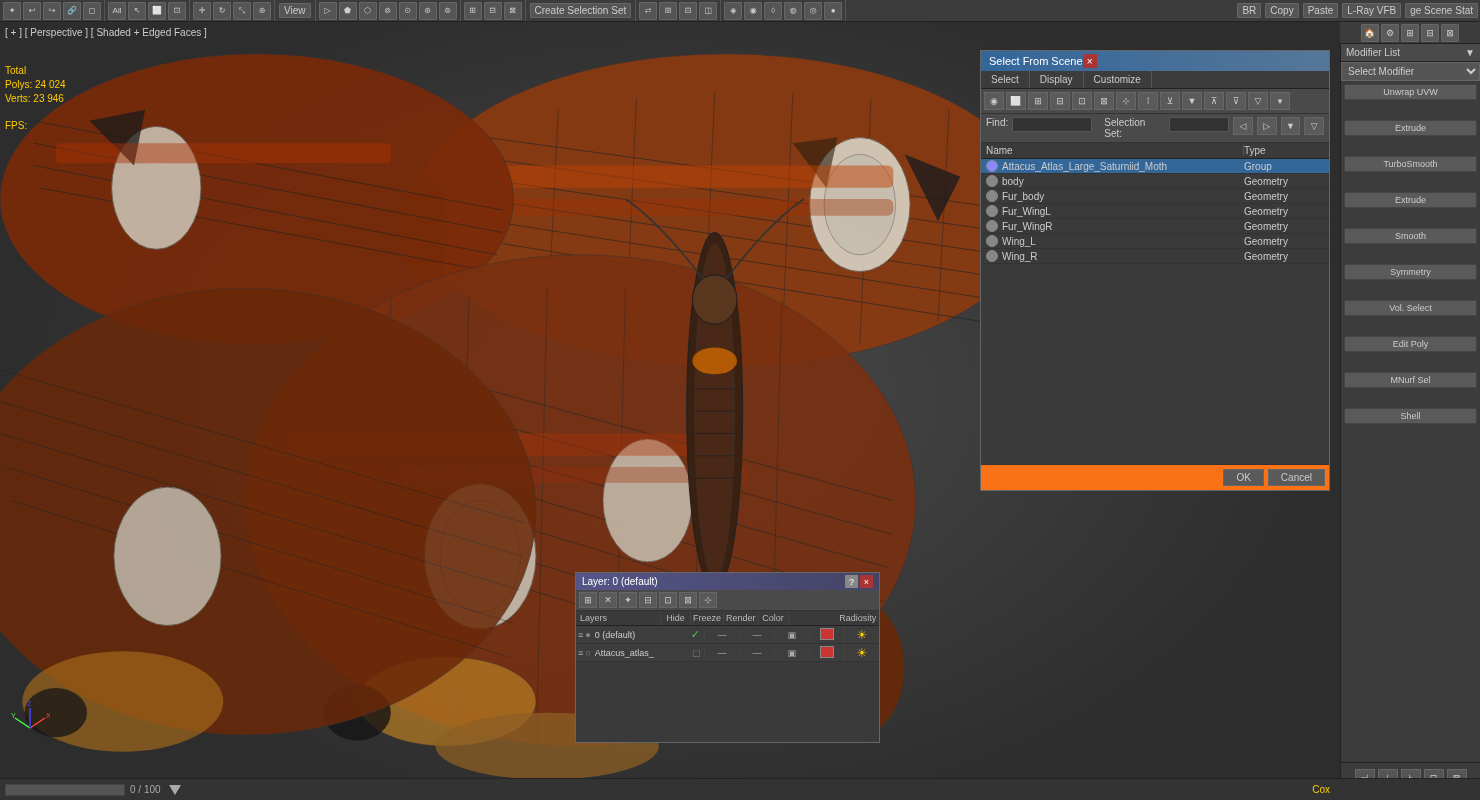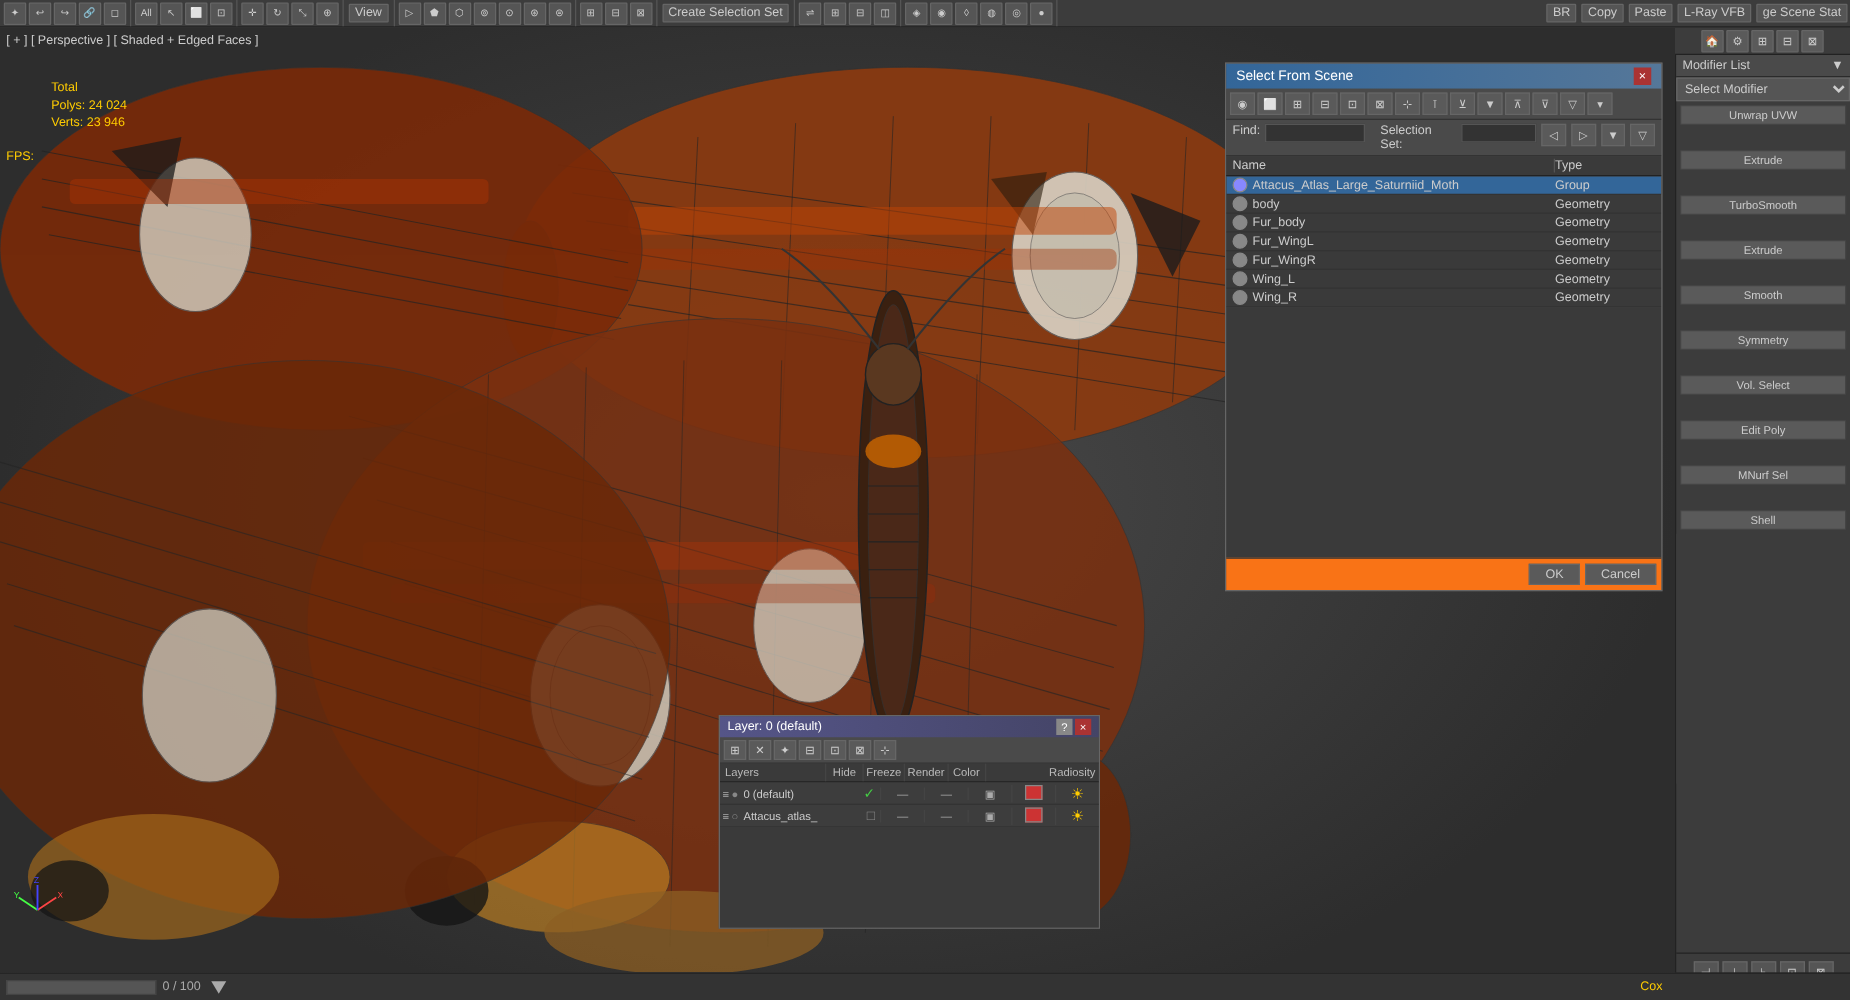--- a/index.html
+++ b/index.html
@@ -141,21 +141,20 @@
       font-size: 10px;
       z-index: 10;
     }
     #viewport-stats {
       position: absolute;
       top: 42px; left: 5px;
       color: #ffcc00;
       font-size: 10px;
       z-index: 10;
       line-height: 14px;
-      margin-left: 36px;
     }
     #viewport-fps {
       position: absolute;
       top: 98px; left: 5px;
       color: #ffcc00;
       font-size: 10px;
       z-index: 10;
     }
     #viewport-axes {
       position: absolute;
@@ -209,21 +208,21 @@
       background: #4a4a4a;
       border: 1px solid #666;
       z-index: 200;
     }
     .dialog-title {
       background: linear-gradient(to right, #336699, #557799);
       color: white;
       padding: 3px 8px;
       font-size: 11px;
       display: flex;
-      justify-content: space-between;
+      justify-content: flex-start;
       align-items: center;
     }
     .dialog-close-btn {
       background: #aa3333;
       border: none;
       color: white;
       font-size: 10px;
       width: 14px; height: 14px;
       cursor: pointer;
       display: flex; align-items: center; justify-content: center;
@@ -666,20 +665,25 @@
     <text x="1" y="20" font-size="7" fill="#44ff44">Y</text>
     <line x1="20" y1="30" x2="20" y2="10" stroke="#4444ff" stroke-width="1.5"></line>
     <text x="17" y="8" font-size="7" fill="#4444ff">Z</text>
   </svg>
 </div>
 
 <div id="select-dialog">
   <div class="dialog-title">
     <span>Select From Scene</span>
     <button class="dialog-close-btn">×</button>
+  </div>
+  <div class="dialog-tabs">
+    <div class="dialog-tab">Select</div>
+    <div class="dialog-tab">Display</div>
+    <div class="dialog-tab">Customize</div>
   </div>
   <div class="dialog-toolbar">
     <div class="dialog-tool-btn">◉</div>
     <div class="dialog-tool-btn">⬜</div>
     <div class="dialog-tool-btn">⊞</div>
     <div class="dialog-tool-btn">⊟</div>
     <div class="dialog-tool-btn">⊡</div>
     <div class="dialog-tool-btn">⊠</div>
     <div class="dialog-tool-btn">⊹</div>
     <div class="dialog-tool-btn">⊺</div>

